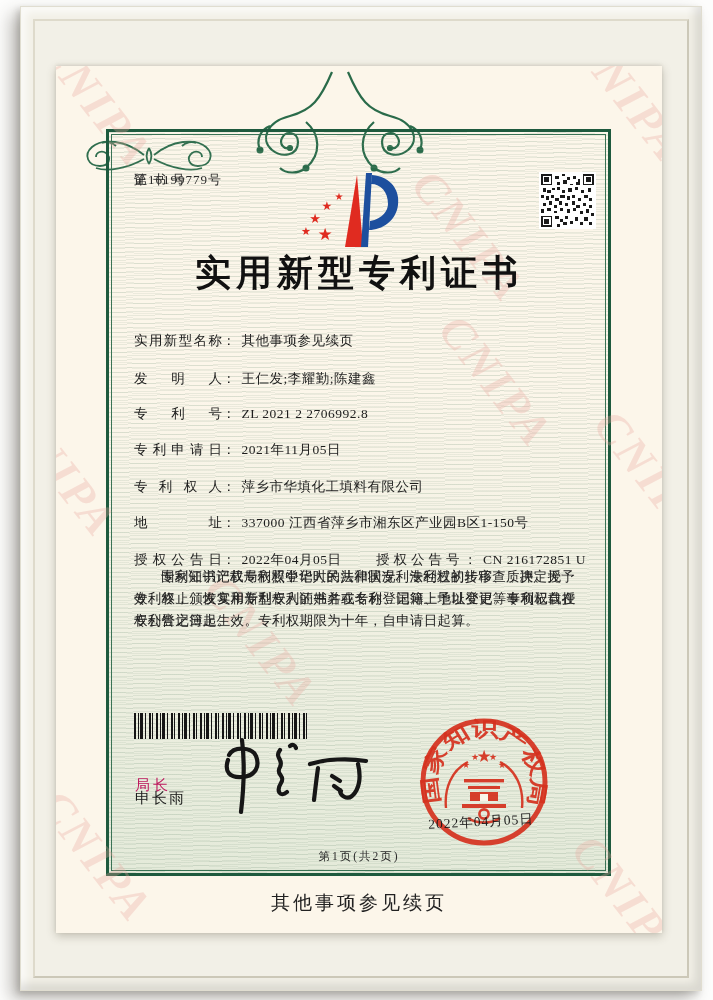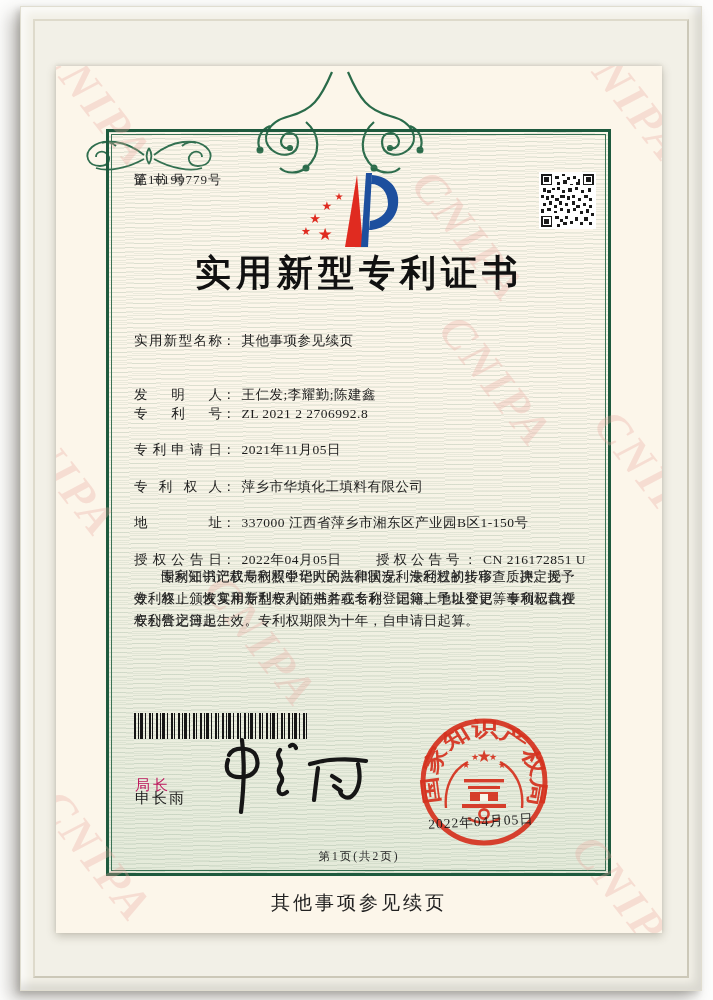--- a/index.html
+++ b/index.html
@@ -33,21 +33,21 @@
   
   .content *{position:absolute;}
   .certno{left:78px;top:105px;font-size:13px;color:#2a2a2a;white-space:nowrap;z-index:4;}
   .certno .pfx{letter-spacing:6px;}
   .certno .num{letter-spacing:1px;}
   .logo{left:238px;top:92px;width:122px;height:102px;z-index:4;}
   .qr{left:483px;top:106px;width:53px;height:53px;background:#fff;padding:2px;z-index:4;}
   .title{left:0;top:183px;width:100%;text-align:center;font-size:36px;font-weight:bold;
          letter-spacing:5px;color:#111;z-index:4;}
   .row{left:78px;height:18px;font-size:13.5px;color:#1d1d1d;white-space:nowrap;z-index:4;}
-  .r0{top:266px}.r1{top:320px}.r2{top:339px}.r3{top:375px}.r4{top:412px}.r5{top:448px}.r6{top:485px}
+  .r0{top:266px}.r1{top:304px}.r2{top:339px}.r3{top:375px}.r4{top:412px}.r5{top:448px}.r6{top:485px}
   .flabel{position:static;display:inline-block;width:88px;text-align:justify;text-align-last:justify;}
   .colon{position:static;margin-right:6px;}
   .fvalue{position:static;letter-spacing:.5px;}
   .f2{left:242px;top:0;}
   .f2 .flabel2{position:static;letter-spacing:4px;}
   .paras{left:78px;top:500px;width:452px;font-size:13.5px;line-height:1.62;color:#222;z-index:4;}
   .paras p{margin:0;text-indent:2em;letter-spacing:.3px;}
   .barcode{left:78px;top:647px;width:173px;height:26px;z-index:4;
       background:repeating-linear-gradient(90deg,
         #151515 0 2px,transparent 2px 4px,#151515 4px 5px,transparent 5px 6px,

